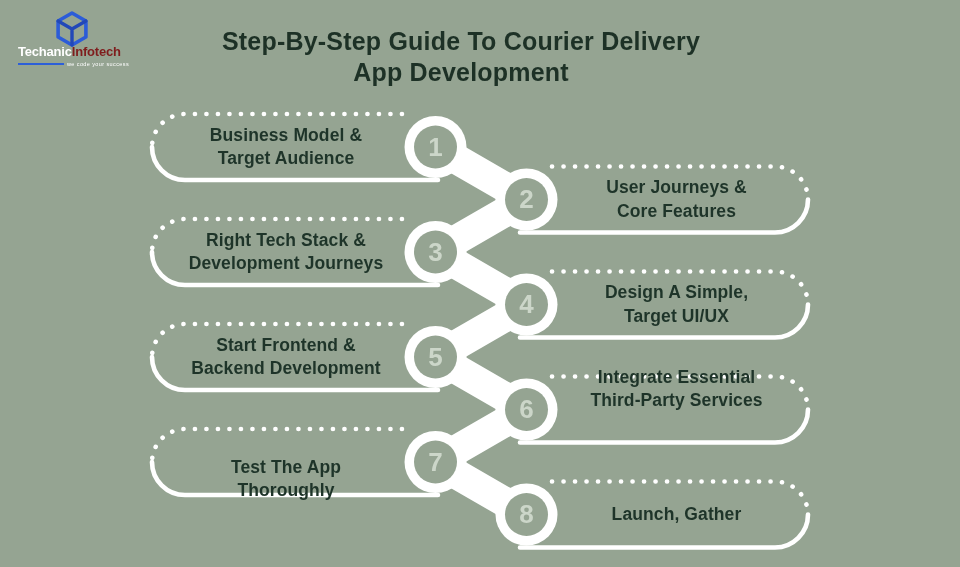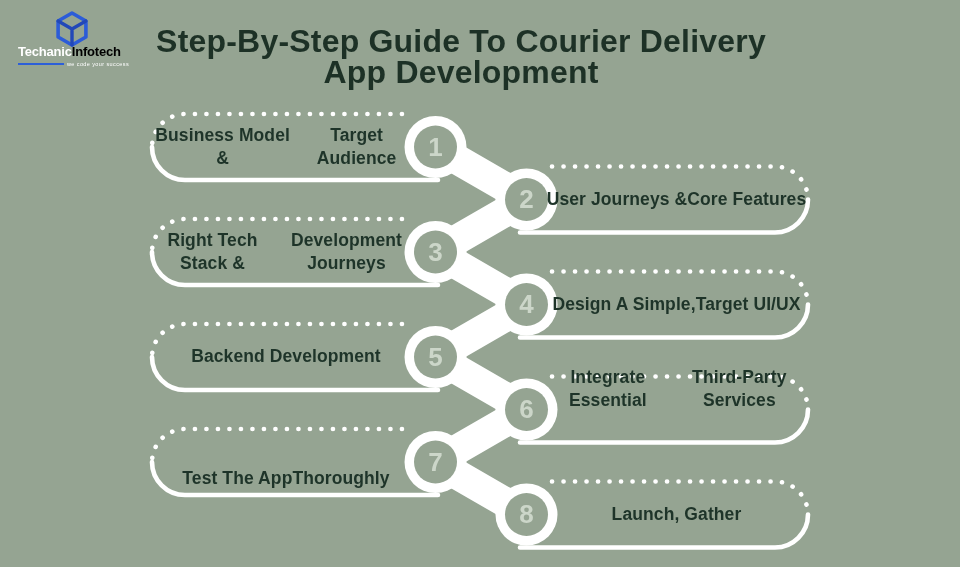--- a/index.html
+++ b/index.html
@@ -9,34 +9,34 @@
     background:#95a492;
     overflow:hidden;
     font-family:"Liberation Sans", sans-serif;
   }
   .bg-svg{position:absolute;left:0;top:0;width:960px;height:567px;}
   
   .logo{position:absolute;left:18px;top:8px;width:160px;height:60px;}
   .logo-cube{position:absolute;left:35px;top:3px;}
   .brand-line{position:absolute;left:0;top:36px;font-size:13px;font-weight:700;letter-spacing:-0.2px;white-space:nowrap;}
   .brand-primary{color:#ffffff;}
-  .brand-secondary{color:#000000;}
+  .brand-secondary{color:#7f1d1d;}
   .tagline-row{position:absolute;left:0;top:53px;display:flex;align-items:center;gap:3px;}
   .tagline-bar{width:46px;height:2.5px;background:#2d5fd9;}
   .tagline-text{font-size:5.5px;color:#ffffff;letter-spacing:0.4px;white-space:nowrap;}
   
   .title{
     position:absolute;left:61px;top:26px;width:800px;
     text-align:center;color:#1d3126;
-    font-size:32px;line-height:31px;font-weight:800;letter-spacing:0.2px;
+    font-size:25px;line-height:31px;font-weight:800;letter-spacing:0.2px;
   }
   
   .step-label{
     position:absolute;height:66px;
-    display:flex;flex-direction:row;align-items:center;justify-content:center;
+    display:flex;flex-direction:column;align-items:center;justify-content:center;
     text-align:center;color:#1e3429;
     font-size:17.5px;line-height:23.5px;font-weight:700;letter-spacing:0.1px;
   }
   .step-label.left{left:152px;width:268px;}
   .step-label.right{left:545px;width:263px;}
   
   .step-number{
     position:absolute;width:42px;height:42px;
     display:flex;align-items:center;justify-content:center;
     color:#ccd6c9;font-size:26px;font-weight:700;
@@ -134,20 +134,21 @@
   </div>
   <div class="step-label left" style="top:219px">
     <span>Right Tech Stack &amp;</span>
     <span>Development Journeys</span>
   </div>
   <div class="step-label right" style="top:271.5px">
     <span>Design A Simple,</span>
     <span>Target UI/UX</span>
   </div>
   <div class="step-label left" style="top:324px">
+    <span>Start Frontend &amp;</span>
     <span>Backend Development</span>
   </div>
   <div class="step-label right" style="top:356px">
     <span>Integrate Essential</span>
     <span>Third-Party Services</span>
   </div>
   <div class="step-label left" style="top:446px">
     <span>Test The App</span>
     <span>Thoroughly</span>
   </div>

